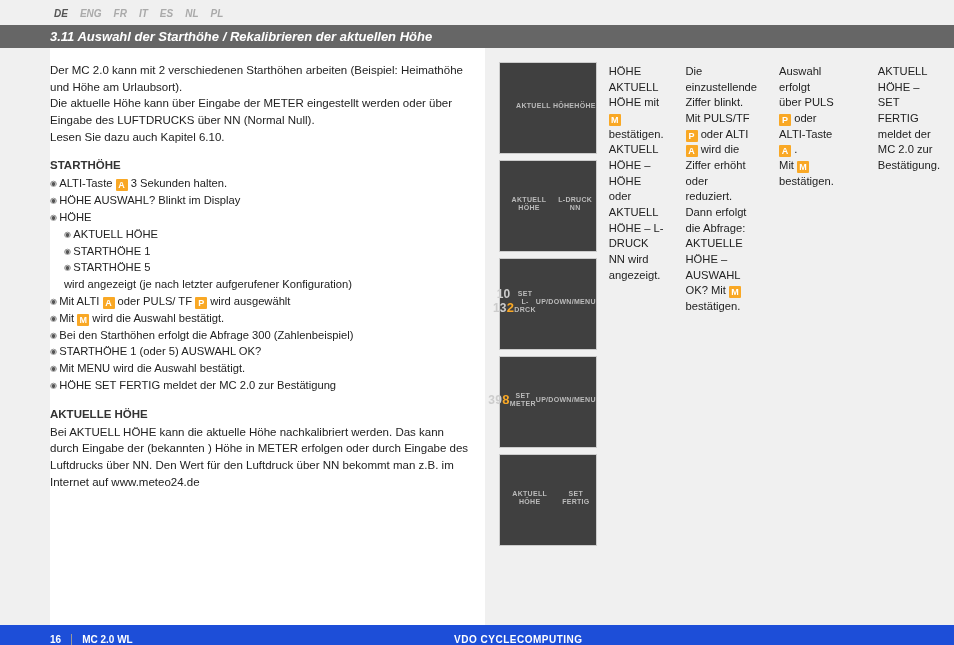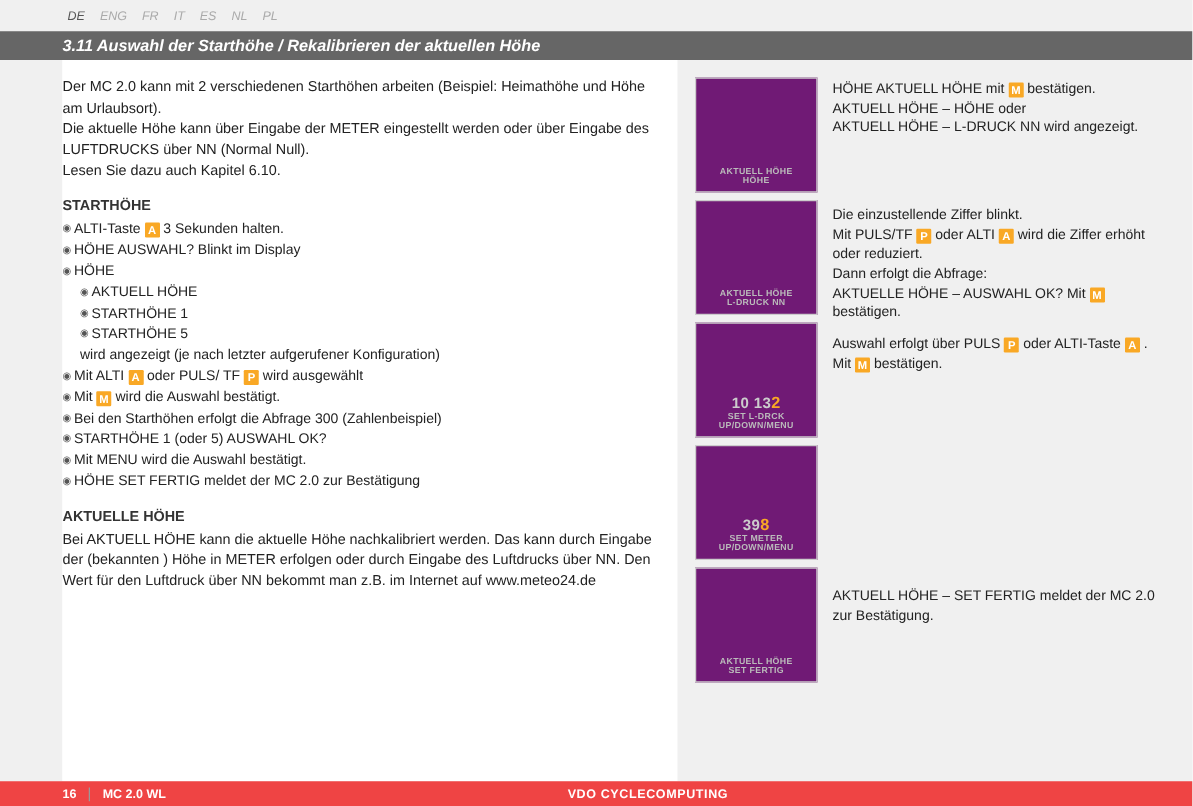--- a/index.html
+++ b/index.html
@@ -1,39 +1,39 @@
 <!DOCTYPE html>
 <html><head>
 <meta charset="utf-8">
 <style>
 * { box-sizing: border-box; margin: 0; padding: 0; }
 body { font-family: Arial, sans-serif; font-size: 12px; color: #333; width: 954px; height: 645px; background: #f0f0f0; overflow: hidden; }
 .page { width: 954px; height: 645px; display: flex; flex-direction: column; }
-.lang-bar { display: flex; gap: 4px; padding: 6px 50px 4px; font-size: 10px; font-weight: normal; font-style: italic; color: #aaa; }
+.lang-bar { display: flex; gap: 4px; padding: 6px 50px 4px; font-size: 10px; font-weight: bold; font-style: italic; color: #aaa; }
 .lang-bar span { padding: 2px 4px; }
 .lang-bar .active { color: #555; }
 .title-bar { background: #666; color: #fff; font-style: italic; font-weight: bold; font-size: 13px; padding: 4px 50px; }
 .content { flex: 1; display: flex; background: #fff; margin: 0 0 0 50px; }
 .col-left { width: 492px; padding: 14px 14px 10px 0; background: #fff; }
 .col-right { flex: 1; padding: 14px 14px 10px 14px; background: #f0f0f0; display: flex; gap: 12px; align-items: flex-start; }
 .screens { display: flex; flex-direction: column; gap: 6px; }
-.screen { width: 98px; height: 92px; border: 1px solid #ccc; background: #701a75; display: flex; flex-direction: column; justify-content: flex-end; align-items: center; padding-bottom: 4px; font-size: 7px; font-weight: bold; color: #bbb; line-height: 1.1; text-align: center; letter-spacing: 0.3px; }
+.screen { width: 98px; height: 92px; border: 1px solid #ccc; background: #404040; display: flex; flex-direction: row; justify-content: flex-end; align-items: center; padding-bottom: 4px; font-size: 7px; font-weight: bold; color: #bbb; line-height: 1.1; text-align: center; letter-spacing: 0.3px; }
 .screen .big { font-size: 12px; color: #ccc; }
 .screen .hi { color: #f9a825; font-size: 13px; font-weight: bold; }
-.notes { flex: 1; display: flex; flex-direction: column; gap: 9px; padding-top: 2px; }
+.notes { flex: 1; display: flex; flex-direction: row; gap: 22px; padding-top: 2px; }
 .note-block { min-height: 92px; font-size: 11.2px; line-height: 1.4; color: #222; }
 .para { font-size: 11.5px; line-height: 1.45; margin-bottom: 14px; color: #222; }
 .subhead { font-weight: bold; font-size: 11.5px; margin-bottom: 4px; text-transform: uppercase; }
 .bullets { list-style: none; }
 .bullets li::before { content: "◉ "; font-size: 8px; position: relative; top: -1px; color: #555; }
 .bullets li { font-size: 11.2px; line-height: 1.5; color: #222; }
 .bullets .sub { padding-left: 14px; }
 .bullets .nobul::before { content: ""; }
 .key { display: inline-block; width: 12px; height: 12px; background: #f9a825; color: #fff; font-size: 9px; font-weight: bold; text-align: center; line-height: 12px; border-radius: 1px; vertical-align: -1px; }
-.footer { background: #ef4444; color: #fff; font-size: 10px; font-weight: bold; display: flex; align-items: center; height: 20px; padding: 0 50px; }
+.footer { background: #1d4ed8; color: #fff; font-size: 10px; font-weight: bold; display: flex; align-items: flex-end; height: 20px; padding: 0 50px; }
 .footer .pg { padding-right: 10px; border-right: 1px solid #999; margin-right: 10px; }
 .footer .mid { flex: 1; text-align: center; letter-spacing: 0.5px; }
 </style>
 </head>
 <body>
 
 <div class="page">
   <div class="lang-bar">
     <span class="active">DE</span>
     <span>ENG</span>

